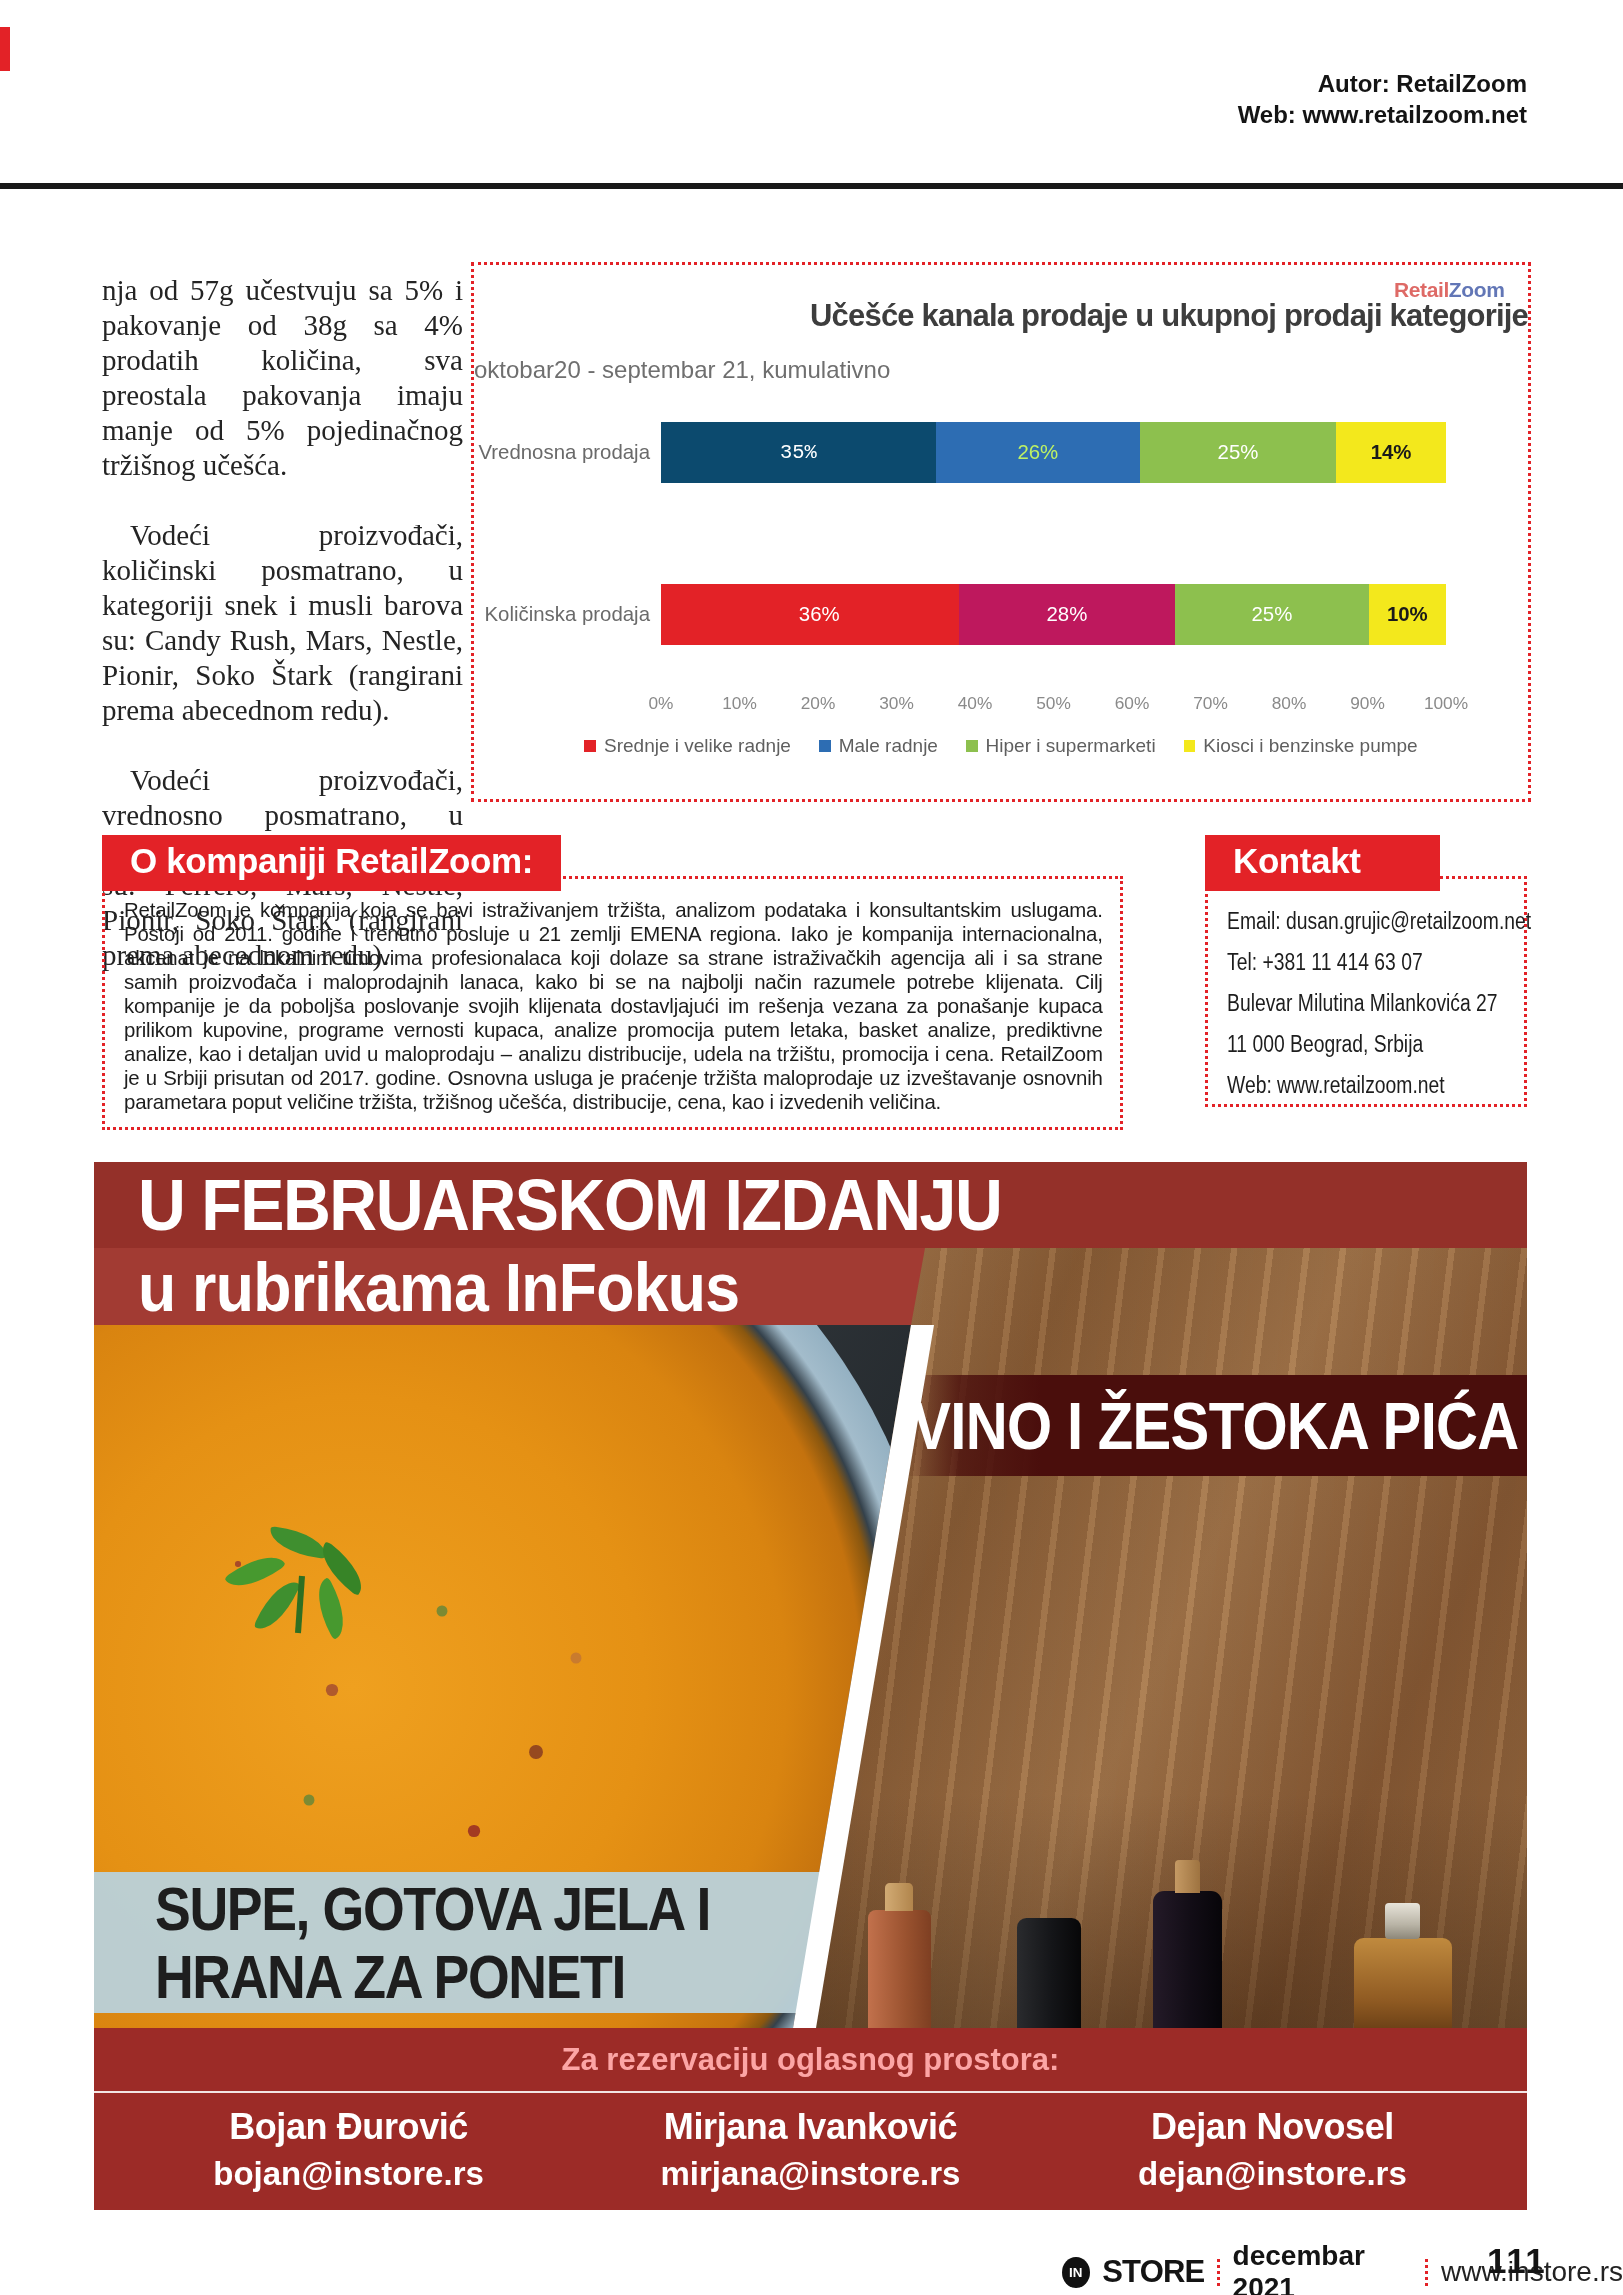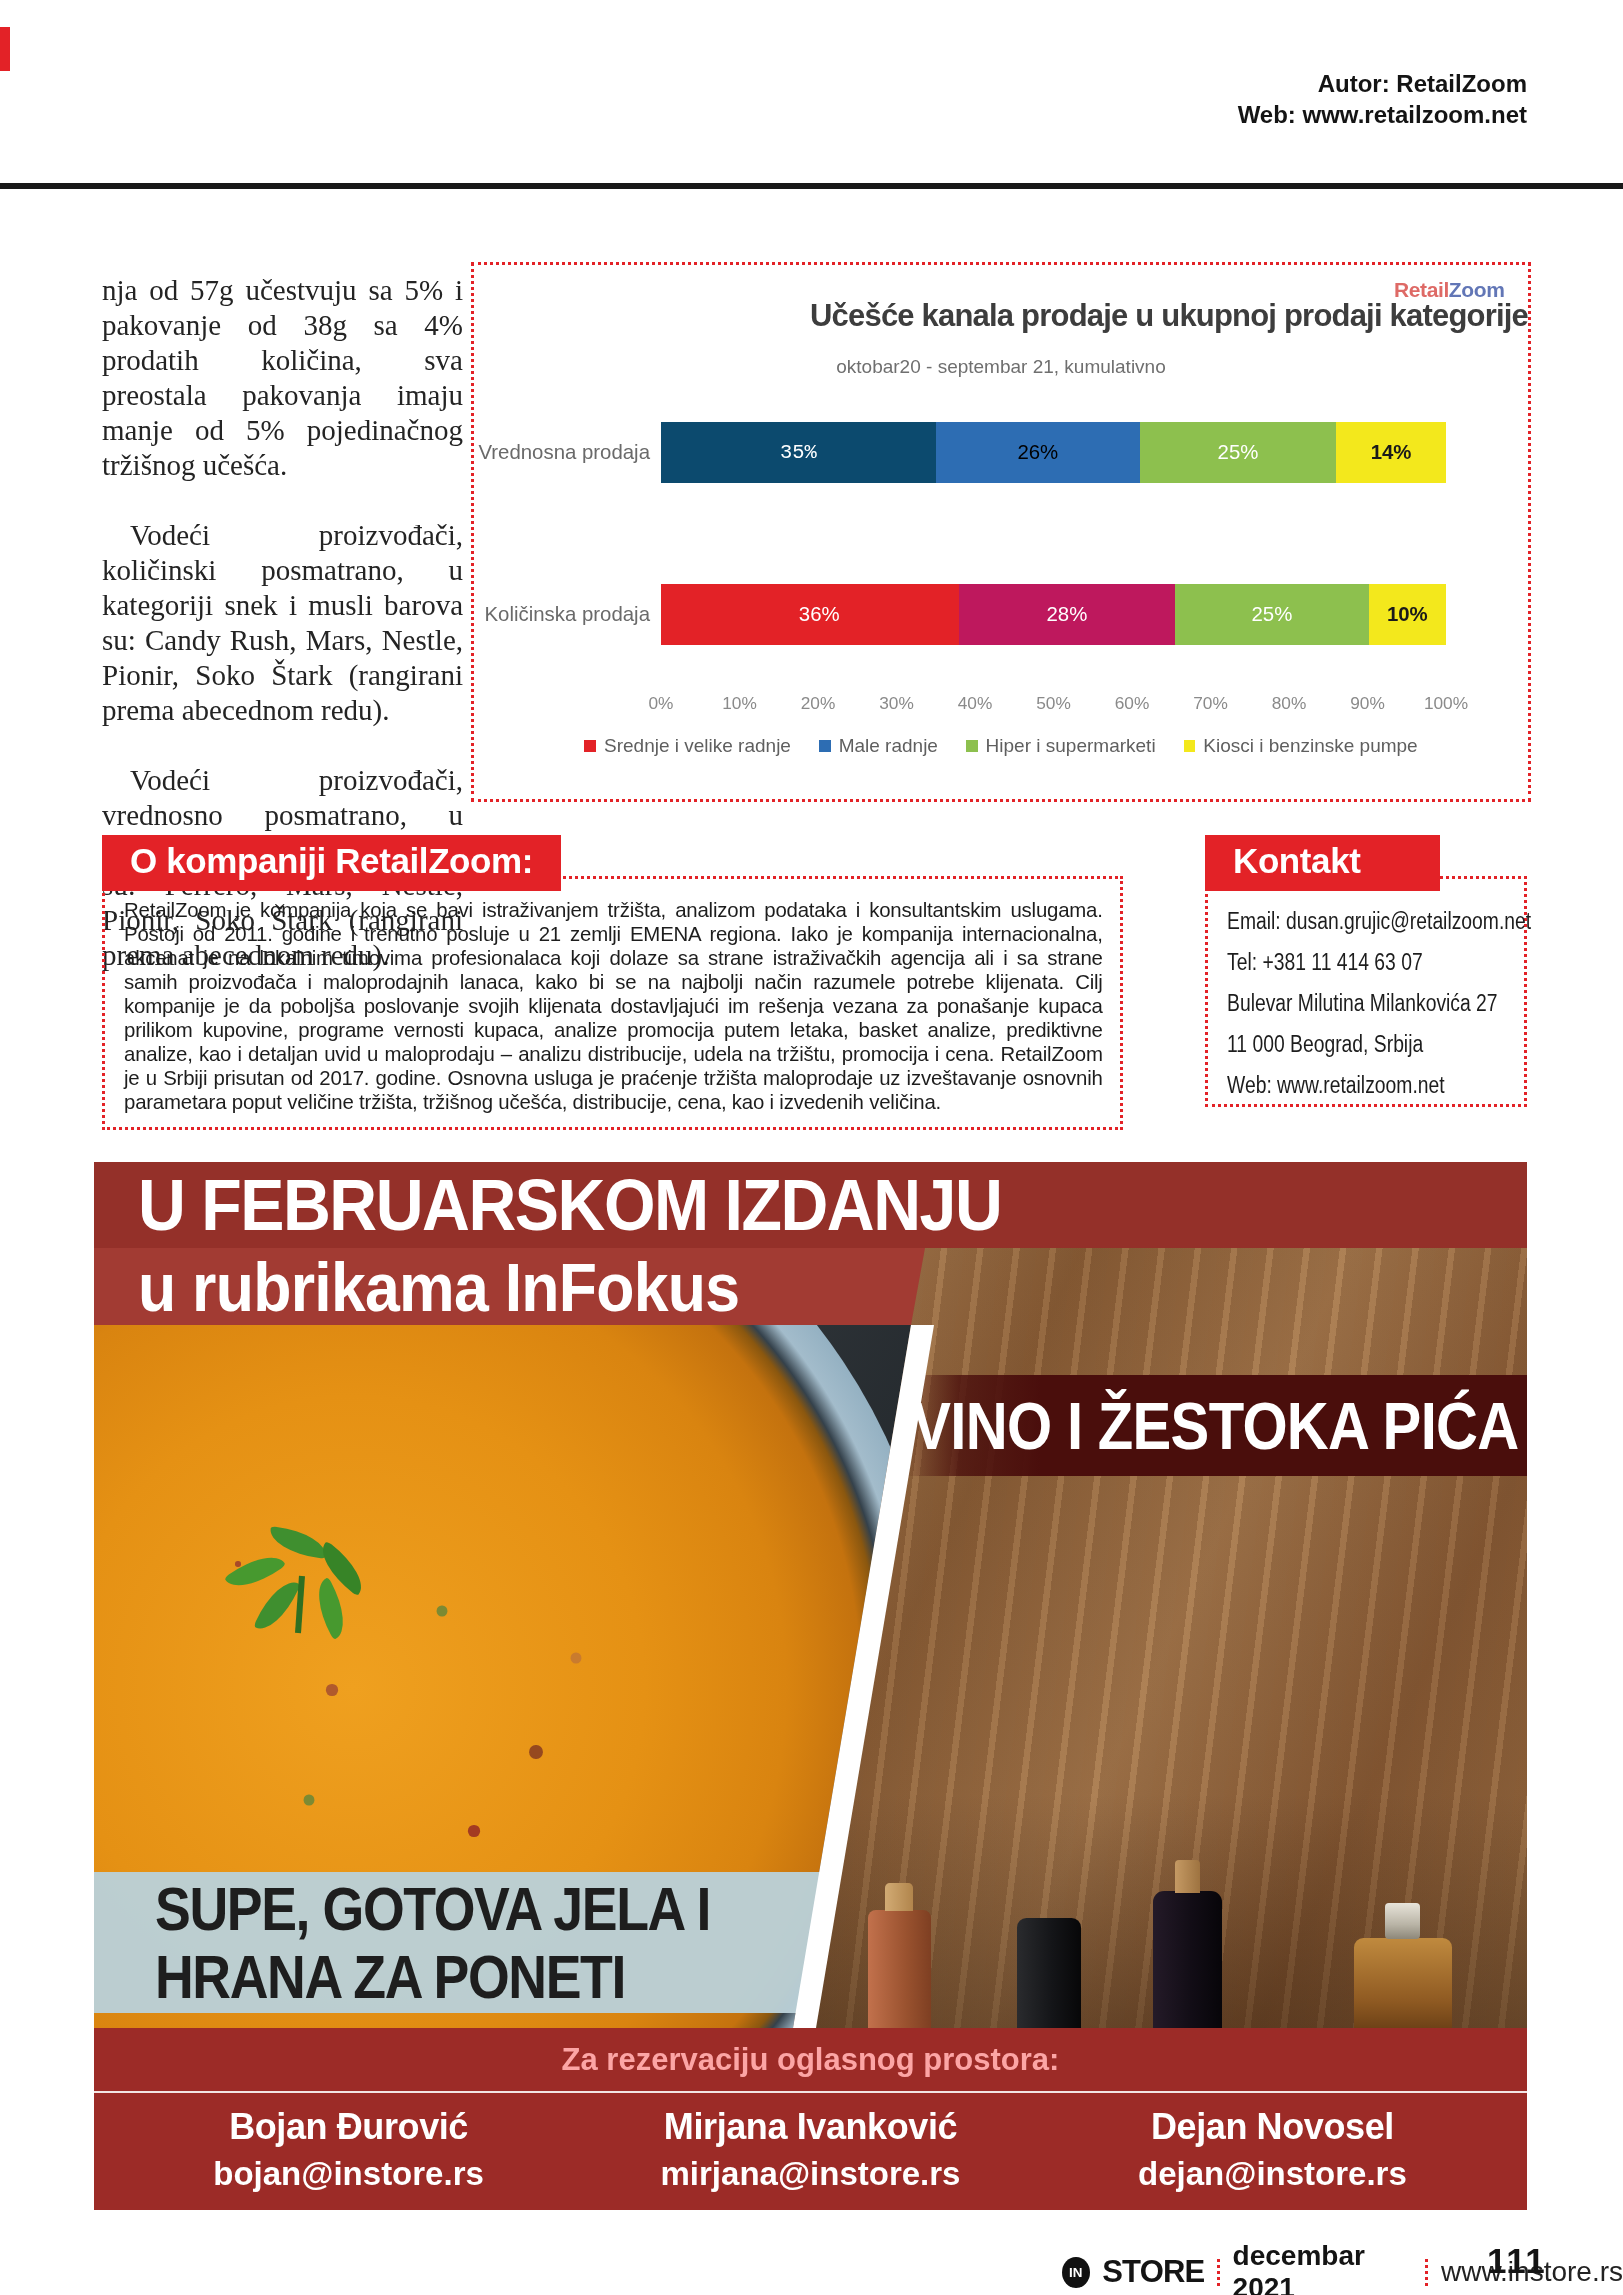--- a/index.html
+++ b/index.html
@@ -21,21 +21,21 @@
   .article p { margin:0 0 35px 0; }
   .article p.indent { text-indent:28px; }
 
   
   .chart-box { position:absolute; left:471px; top:262px; width:1060px; height:540px;
     box-sizing:border-box; border:3.9px dotted #e32227; background:#fff; }
   .chart-logo { position:absolute; top:12.6px; right:23.6px; font-size:21px; font-weight:700;
     letter-spacing:-0.4px; opacity:.8;text-align:center; }
   .chart-title { margin-top:33px; text-align:right; font-size:31px; font-weight:700;
     color:#3d3d3d; letter-spacing:-0.8px; }
-  .chart-sub { margin-top:22px; text-align:center; font-size:19px; color:#6f6f6f; }
+  .chart-sub { margin-top:22px; text-align:left; font-size:24px; color:#6f6f6f; }
   .chart-rows { position:absolute; left:0; top:157px; width:100%; }
   .bar-row { display:flex; align-items:center; height:61px; margin-bottom:101px; }
   .bar-cat { flex:0 0 auto; width:187px; box-sizing:border-box; padding-right:11px;
     text-align:right; font-size:20.4px; color:#6a6a6a; }
   .bar-track { width:785px; height:61px; display:flex; }
   .bar-seg { height:100%; display:flex; align-items:center; justify-content:center; }
   .bar-seg span { font-size:20.4px; }
   .x-axis { position:absolute; left:187px; top:428px; width:785px; height:23.6px; }
   .x-axis span { position:absolute; transform:translateX(-50%); font-size:17.3px; color:#8a8a8a; }
   .chart-legend { position:absolute; left:0; top:470px; width:100%;
@@ -162,21 +162,21 @@
     <div class="chart-title">Učešće kanala prodaje u ukupnoj prodaji kategorije</div>
     <div class="chart-sub">oktobar20 - septembar 21, kumulativno</div>
     <div class="chart-rows">
         <div class="bar-row">
           <div class="bar-cat">Vrednosna prodaja</div>
           <div class="bar-track">
             <div class="bar-seg" style="width: 35%; background: #0c4a6e; font-family: Liberation Mono, monospace;">
               <span style="color: rgb(255, 255, 255);">35%</span>
             </div>
             <div class="bar-seg" style="width: 26%; background: rgb(45, 109, 179);">
-              <span style="color: #000000;">26%</span>
+              <span style="color: #bef264;">26%</span>
             </div>
             <div class="bar-seg" style="width: 25%; background: rgb(141, 192, 78);">
               <span style="color: rgb(255, 255, 255);">25%</span>
             </div>
             <div class="bar-seg" style="width: 14%; background: rgb(243, 232, 28);">
               <span style="color: rgb(26, 26, 26); font-weight: 700;">14%</span>
             </div>
           </div>
         </div>
         <div class="bar-row">

